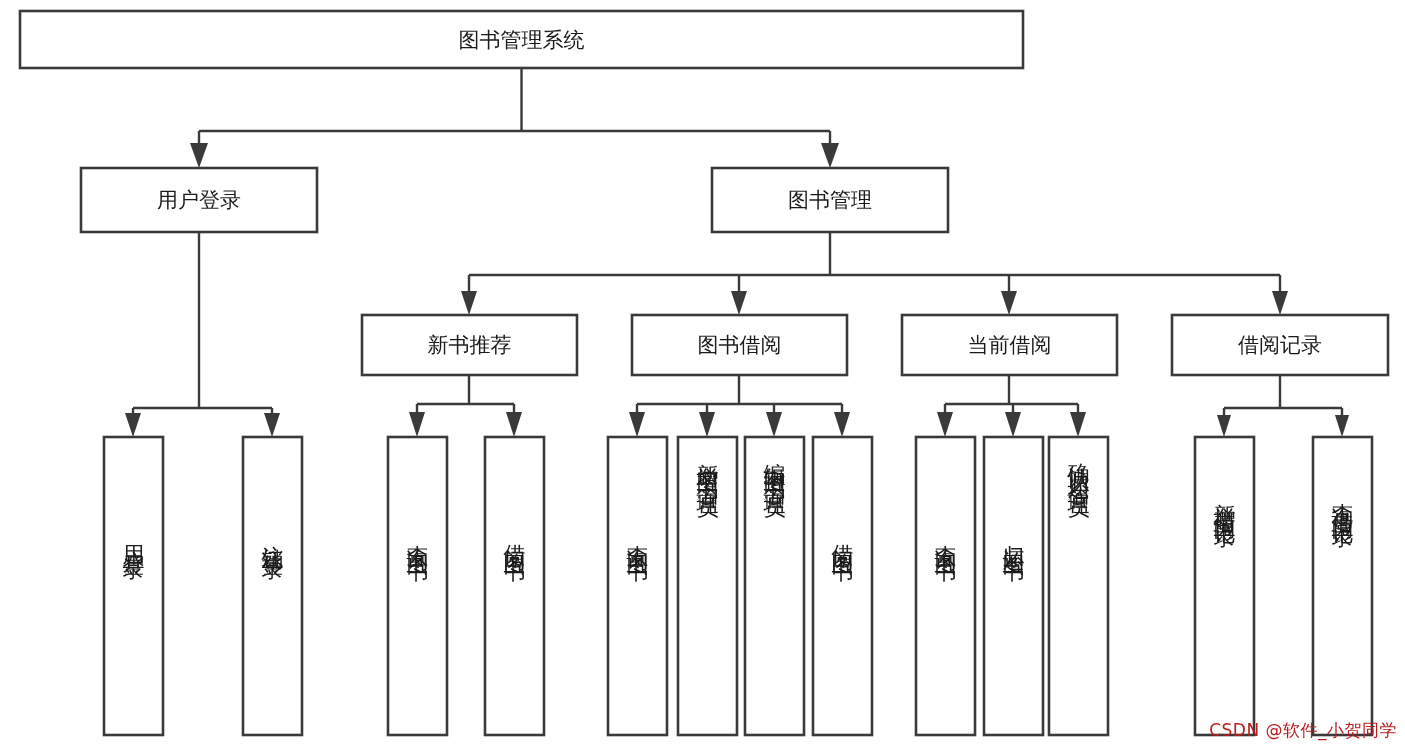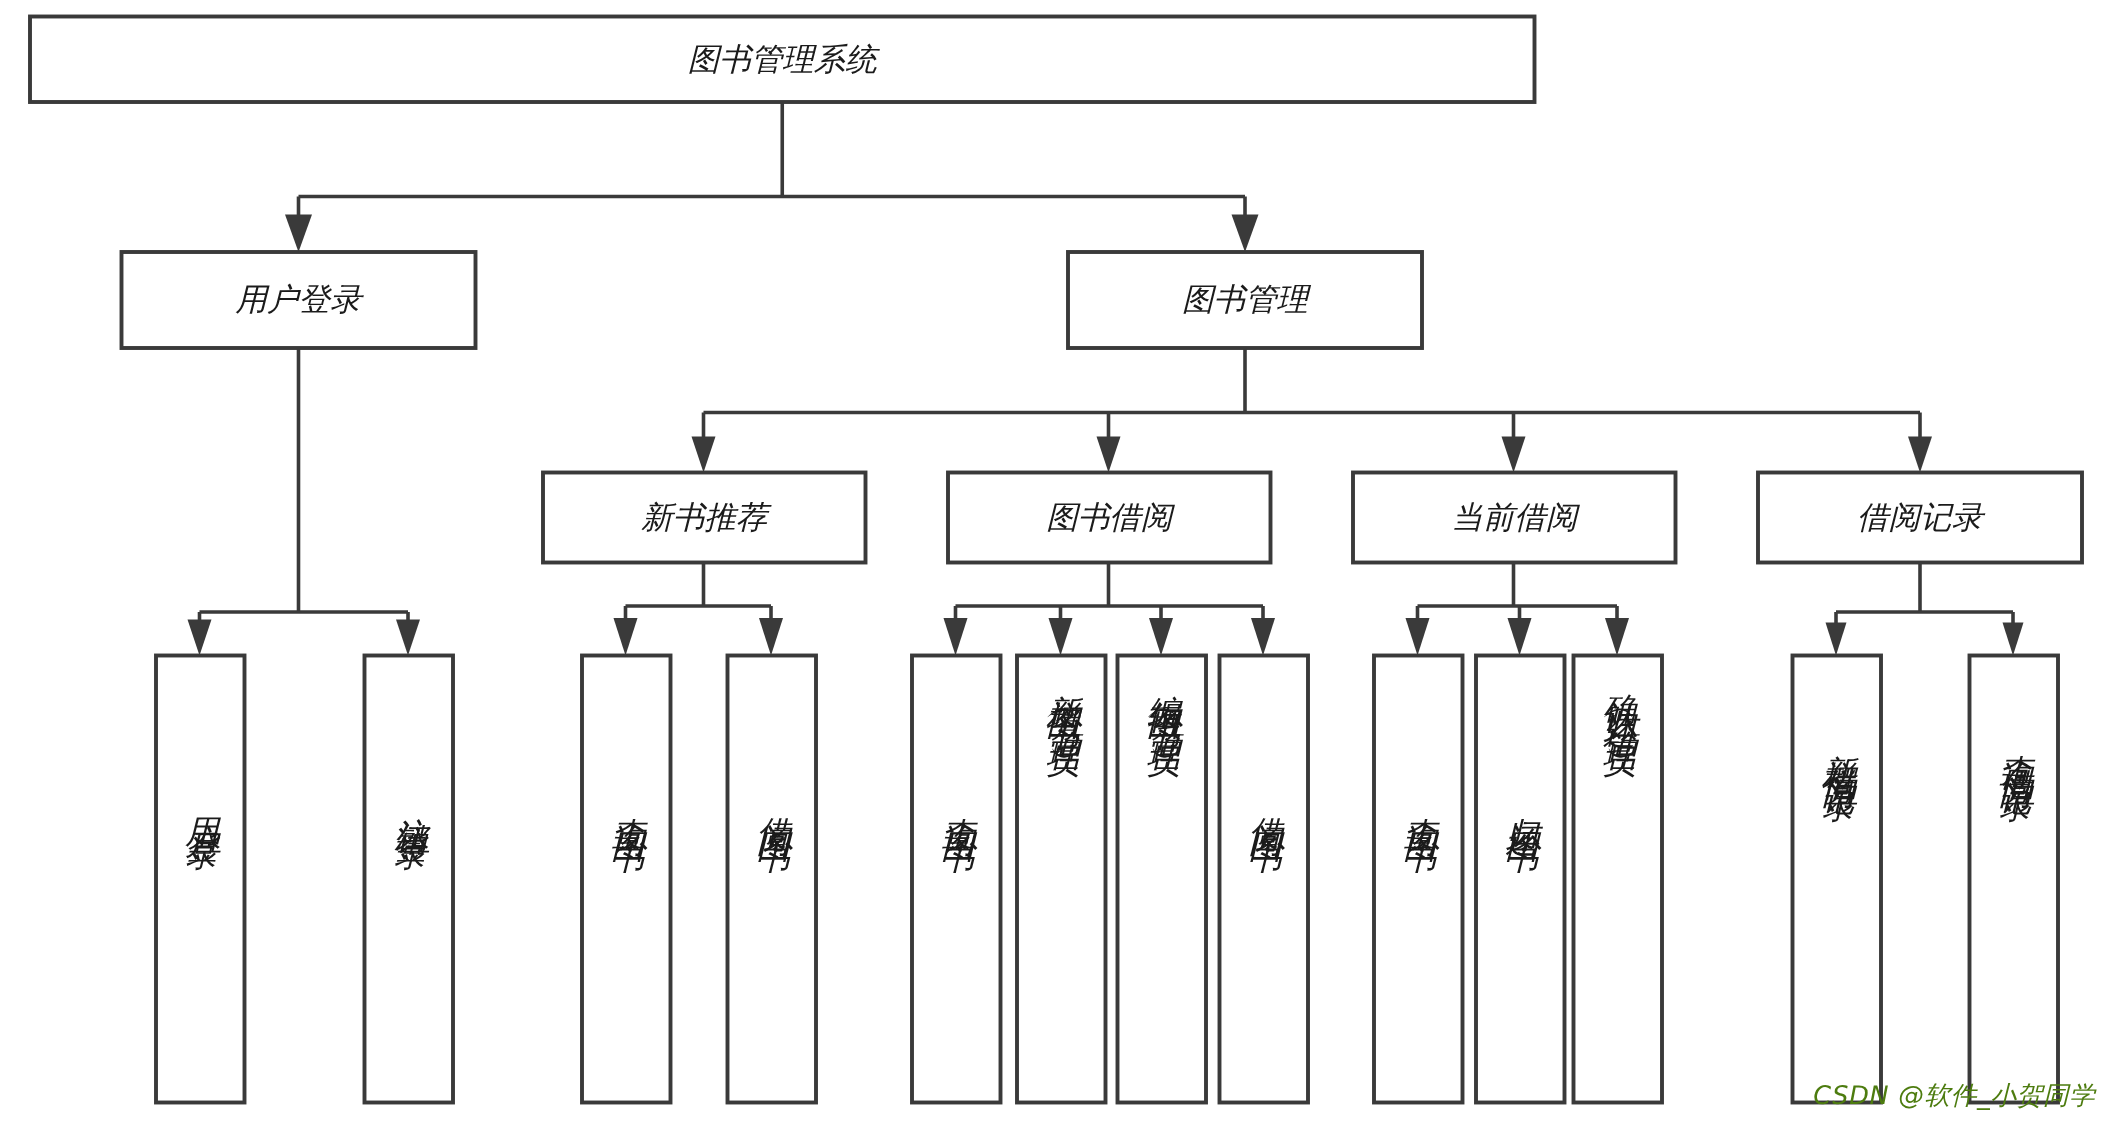--- a/index.html
+++ b/index.html
@@ -13,21 +13,20 @@
     height: 747px;
     font-family: "DejaVu Sans", "Liberation Sans", sans-serif;
     overflow: hidden;
     position: relative;
   }
   #diagram-root {
     position: relative;
     width: 1405px;
     height: 747px;
     background: #ffffff;
-    font-style: italic;
   }
   svg.diagram-canvas {
     position: absolute;
     left: 0;
     top: 0;
     width: 1405px;
     height: 747px;
     display: block;
   }
   .node-box {
@@ -68,21 +67,21 @@
     letter-spacing: 5px;
     color: #1b1b1b;
     white-space: nowrap;
   }
   .watermark {
     position: absolute;
     right: 8px;
     bottom: 5px;
     font-family: "DejaVu Sans", "Liberation Sans", sans-serif;
     font-size: 17px;
-    color: #4d7c0f;
+    color: #b91c1c;
     letter-spacing: 0.5px;
     white-space: nowrap;
   }
 </style>
 </head>
 <body>
 
 <div id="diagram-root">
 
   <svg class="diagram-canvas" viewBox="0 0 1405 747">

